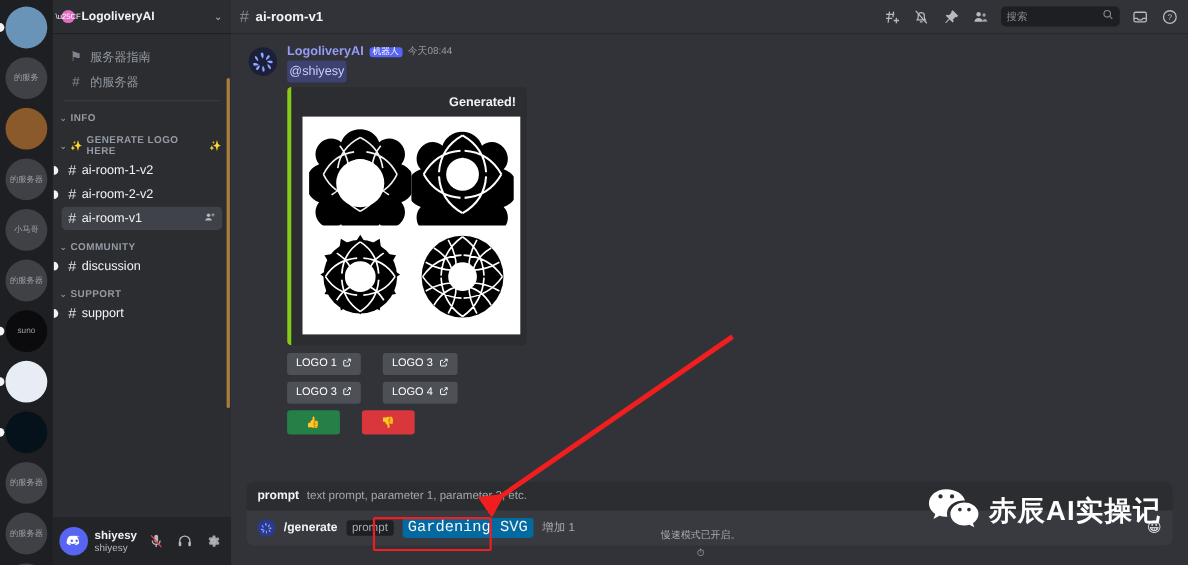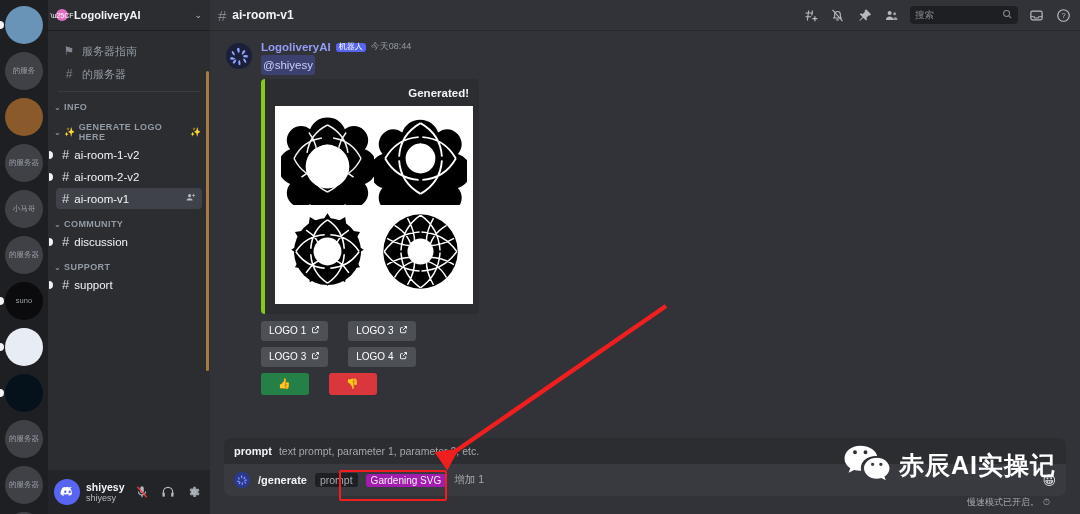--- a/index.html
+++ b/index.html
@@ -147,27 +147,27 @@
   .sug-key { font-size: 11px; font-weight: bold; color: #f2f3f5; }
   .sug-desc { font-size: 10.5px; color: #a4a7ab; }
   .composer {
     background: #383a40; border-radius: 0 0 7px 7px; height: 30px;
     display: flex; align-items: center; padding: 16px 10px; gap: 8px;
   }
   .cmd-av { width: 16px; height: 16px; border-radius: 50%; background: #2b3a8f;
             display:flex;align-items:center;justify-content:center; flex-shrink:0;}
   .slash { font-size: 11px; font-weight: bold; color: #f2f3f5; }
   .chip-opt { background: #1e1f22; color: #a7aaae; font-size: 10.5px; padding: 1px 5px; border-radius: 3px; }
-  .chip-val { background: #a21caf; color: #f2f3f5; font-size: 10px; padding: 1px 5px; border-radius: 3px; }
+  .chip-val { background: #0369a1; color: #f2f3f5; font-size: 14px; padding: 1px 5px; border-radius: 3px; font-family: Liberation Mono, monospace; }
   .cmd-extra { font-size: 10.5px; color: #a7aaae; }
   .emoji-btn { margin-left: auto; font-size: 13px; cursor: pointer; }
 
   .slow {
     display: flex; align-items: center; justify-content: flex-end; gap: 4px;
-    padding: 0 16px 2px 0; font-size: 9px; color: #a7aaae; height: 14px;
+    padding: 0 16px 2px 0; font-size: 9px; color: #a7aaae; height: 14px; flex-direction: column;
   }
 
   
   .ann-box {
     position: absolute; border: 2px solid #f01e1e; border-radius: 2px;
     pointer-events: none;
   }
   .ann-arrow { position: absolute; pointer-events: none; }
 
   

